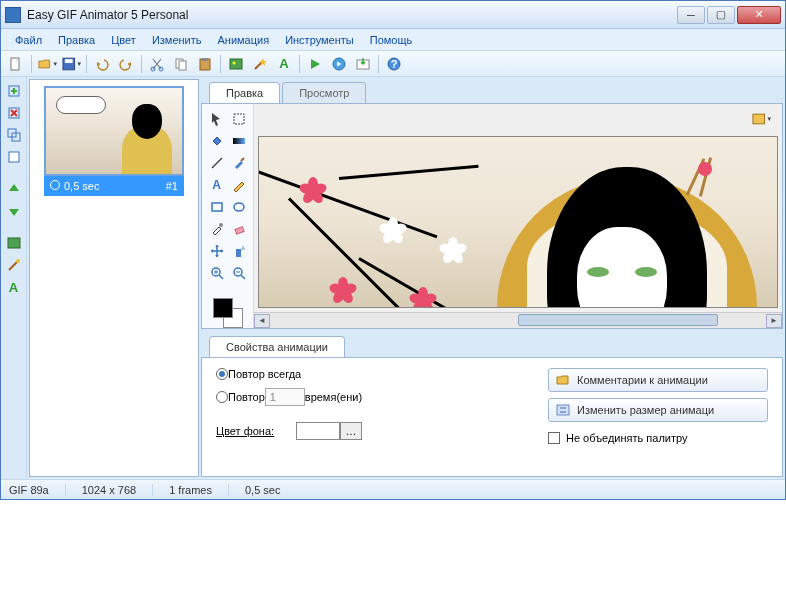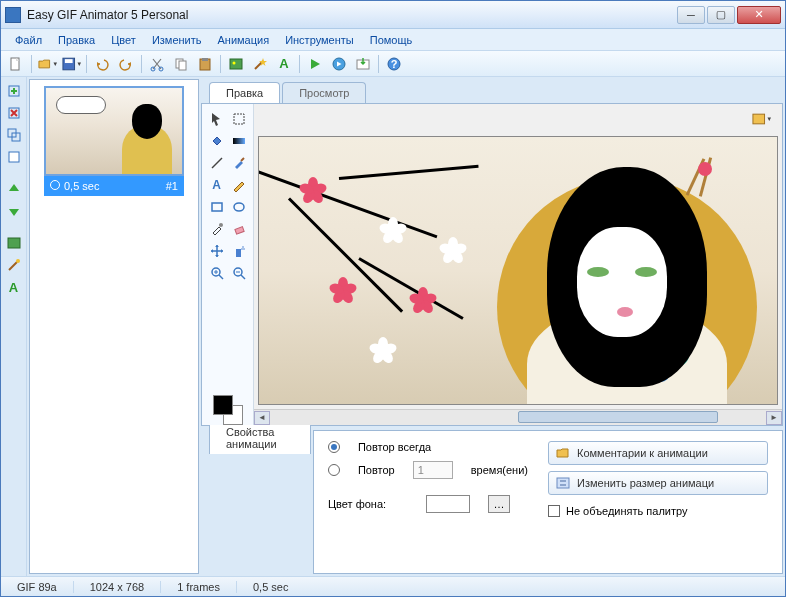--- a/index.html
+++ b/index.html
@@ -1,18 +1,18 @@
 <!DOCTYPE html>
 <html><head>
 <meta charset="utf-8">
 <style>
 * { box-sizing: border-box; margin: 0; padding: 0; font-family: 'Segoe UI', Tahoma, sans-serif; font-size: 11px; }
 body { background: #fff; width: 786px; height: 609px; overflow: hidden; }
 
-.window { width: 786px; height: 597px; border: 1px solid #4a7abc; background: #15803d; display: flex; flex-direction: column; }
+.window { width: 786px; height: 500px; border: 1px solid #4a7abc; background: #15803d; display: flex; flex-direction: column; }
 
 .titlebar { height: 28px; background: linear-gradient(to bottom, #f5f9fd 0%, #e3eefb 50%, #cfe2f7 100%); display: flex; align-items: center; padding: 0 4px; border-bottom: 1px solid #aecbe8; }
 .titlebar .icon { width: 16px; height: 16px; background: #3a76c0; margin-right: 6px; border: 1px solid #2a5a9a; }
 .titlebar .title { flex: 1; color: #1a1a1a; font-size: 12px; }
 .winbtns { display: flex; gap: 2px; }
 .winbtn { width: 28px; height: 18px; border-radius: 2px; display: flex; align-items: center; justify-content: center; background: linear-gradient(to bottom, #f0f5fa, #d0dce8); border: 1px solid #9db8d6; color: #333; cursor: pointer; }
 .winbtn.close { background: linear-gradient(to bottom, #e9a0a0, #cf5050); border-color: #a03030; color: #fff; width: 44px; }
 
 .menubar { height: 22px; background: #e4f0fb; display: flex; align-items: center; padding: 0 6px; border-bottom: 1px solid #c4d9ee; }
 .menubar .menuitem { padding: 2px 8px; color: #0b4ca3; cursor: pointer; }
@@ -64,36 +64,36 @@
 .canvas .face .eye { position:absolute; width:22px; height:10px; background:#6fae5f; border-radius:50%; top:40px; }
 .canvas .face .lips { position:absolute; width:16px; height:10px; background:#e88ba5; border-radius:50%; bottom:20px; left:40px; }
 .canvas .shoulder { position:absolute; right:50px; bottom:-20px; width:200px; height:120px; background:#f5f0e2; border-radius:50% 50% 0 0; }
 .canvas .tattoo { position:absolute; right:60px; bottom:10px; width:90px; height:70px; }
 .canvas .tat-blob { position:absolute; border-radius:50%; }
 .hscroll { position:absolute; bottom:0; left:0; right:0; height:16px; background:#e8e8e8; border-top:1px solid #ccc; display:flex; align-items:center; }
 .hscroll .thumb { position:absolute; left:50%; width:200px; height:12px; background:#c5d6e8; border:1px solid #8aa6c2; border-radius:2px; top:1px; }
 .hscroll .arrow { width:16px; height:14px; background:#dde5ee; border:1px solid #aac; display:flex; align-items:center; justify-content:center; font-size:8px; color:#555; }
 .hscroll .arrow.right { margin-left:auto; }
 
-.propsarea { height: 144px; display: flex; flex-direction: row; margin-top: 4px; }
+.propsarea { height: 144px; display: flex; flex-direction: column; margin-top: 4px; }
 .propsbox { flex: 1; background: #fff; border: 1px solid #9db8d6; padding: 10px 14px; display: flex; gap: 20px; }
 .propsleft { flex: 1; display:flex; flex-direction:column; gap:8px; }
-.row { display: flex; align-items: center; gap: 18px; }
+.row { display: flex; align-items: center; gap: 0; }
 .radio { width:12px; height:12px; border:1px solid #666; border-radius:50%; display:inline-flex; align-items:center; justify-content:center; }
 .radio.checked::after { content:''; width:6px; height:6px; background:#3a76c0; border-radius:50%; }
 .spinner { width:40px; height:18px; border:1px solid #aaa; background:#fafafa; padding:0 4px; color:#888; display:flex; align-items:center; }
 .colorbox { width:44px; height:18px; border:1px solid #888; background:#fff; }
 .dotbtn { width:22px; height:18px; border:1px solid #888; background:#eee; display:flex; align-items:center; justify-content:center; cursor:pointer; }
 .propsright { width: 220px; display:flex; flex-direction:column; gap:6px; }
 .winbutton { height:24px; border:1px solid #9db8d6; background:linear-gradient(to bottom,#fdfeff,#e5eef8); border-radius:3px; display:flex; align-items:center; padding:0 6px; gap:6px; cursor:pointer; font-size:11px; color:#333; }
 .winbutton .ico { width:16px; height:16px; }
 .checkbox { width:12px; height:12px; border:1px solid #666; background:#fff; }
 .checkrow { display:flex; align-items:center; gap:6px; margin-top:4px; }
 
-.statusbar { height: 20px; background: linear-gradient(to bottom, #f0f6fc, #dae9f7); border-top: 1px solid #c4d9ee; display: flex; align-items: center; padding: 0 16px; gap: 16px; color: #333; font-size: 11px; }
+.statusbar { height: 20px; background: linear-gradient(to bottom, #f0f6fc, #dae9f7); border-top: 1px solid #c4d9ee; display: flex; align-items: center; padding: 0 8px; gap: 16px; color: #333; font-size: 11px; }
 .statusbar .cell { border-right: 1px solid #c4d9ee; padding-right: 16px; }
 
 
 .ico-svg { width:16px; height:16px; display:block; }
 </style>
 </head>
 <body>
 
 <div class="window">
 
@@ -500,21 +500,21 @@
               <span class="radio checked"></span>
               <span>Повтор всегда</span>
             </div>
             <div class="row">
               <span class="radio"></span>
               <span>Повтор</span>
               <span class="spinner">1</span>
               <span>время(ени)</span>
             </div>
             <div class="row" style="margin-top:8px;">
-              <span style="width:80px;">Цвет фона:</span>
+              <span style="width:80px;text-decoration:underline;">Цвет фона:</span>
               <span class="colorbox"></span>
               <span class="dotbtn">…</span>
             </div>
           </div>
           <div class="propsright">
             <div class="winbutton">
               <svg class="ico" viewBox="0 0 16 16">
                   <path d="M2 5 L6 5 L7 4 L13 4 L13 12 L2 12 Z" fill="#f0c050" stroke="#b08020"></path>
                 </svg>
               <span>Комментарии к анимации</span>

